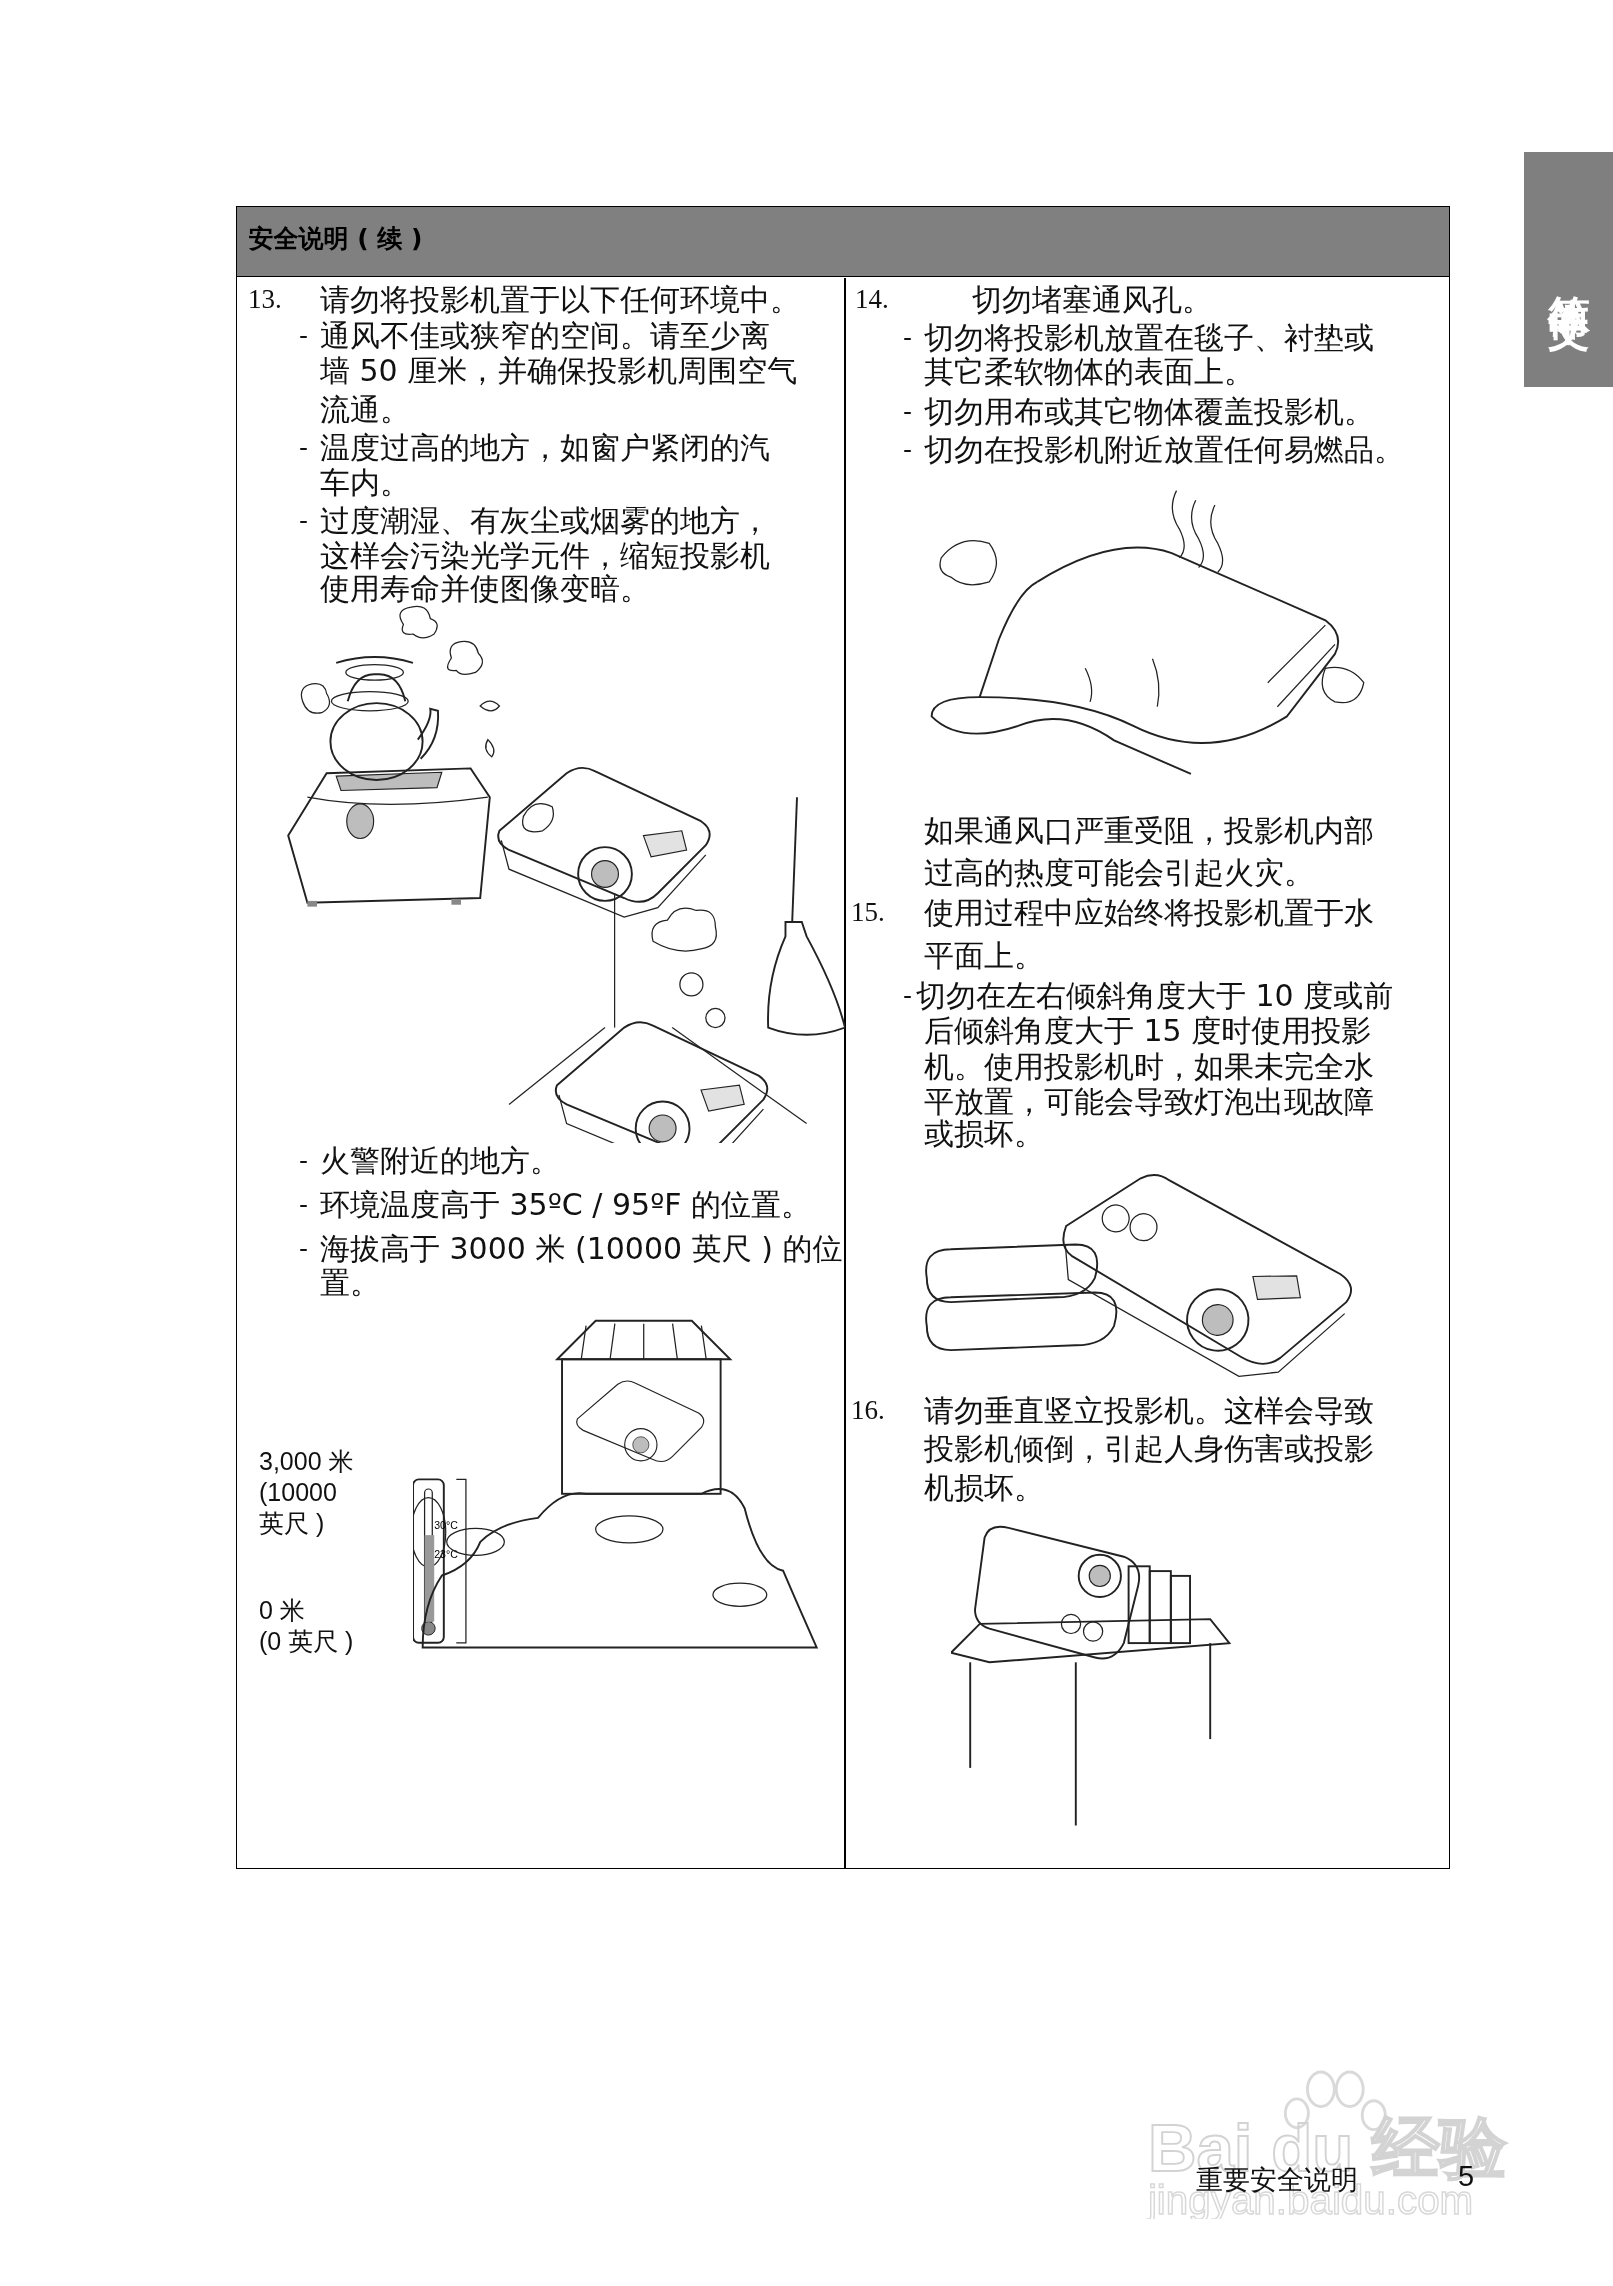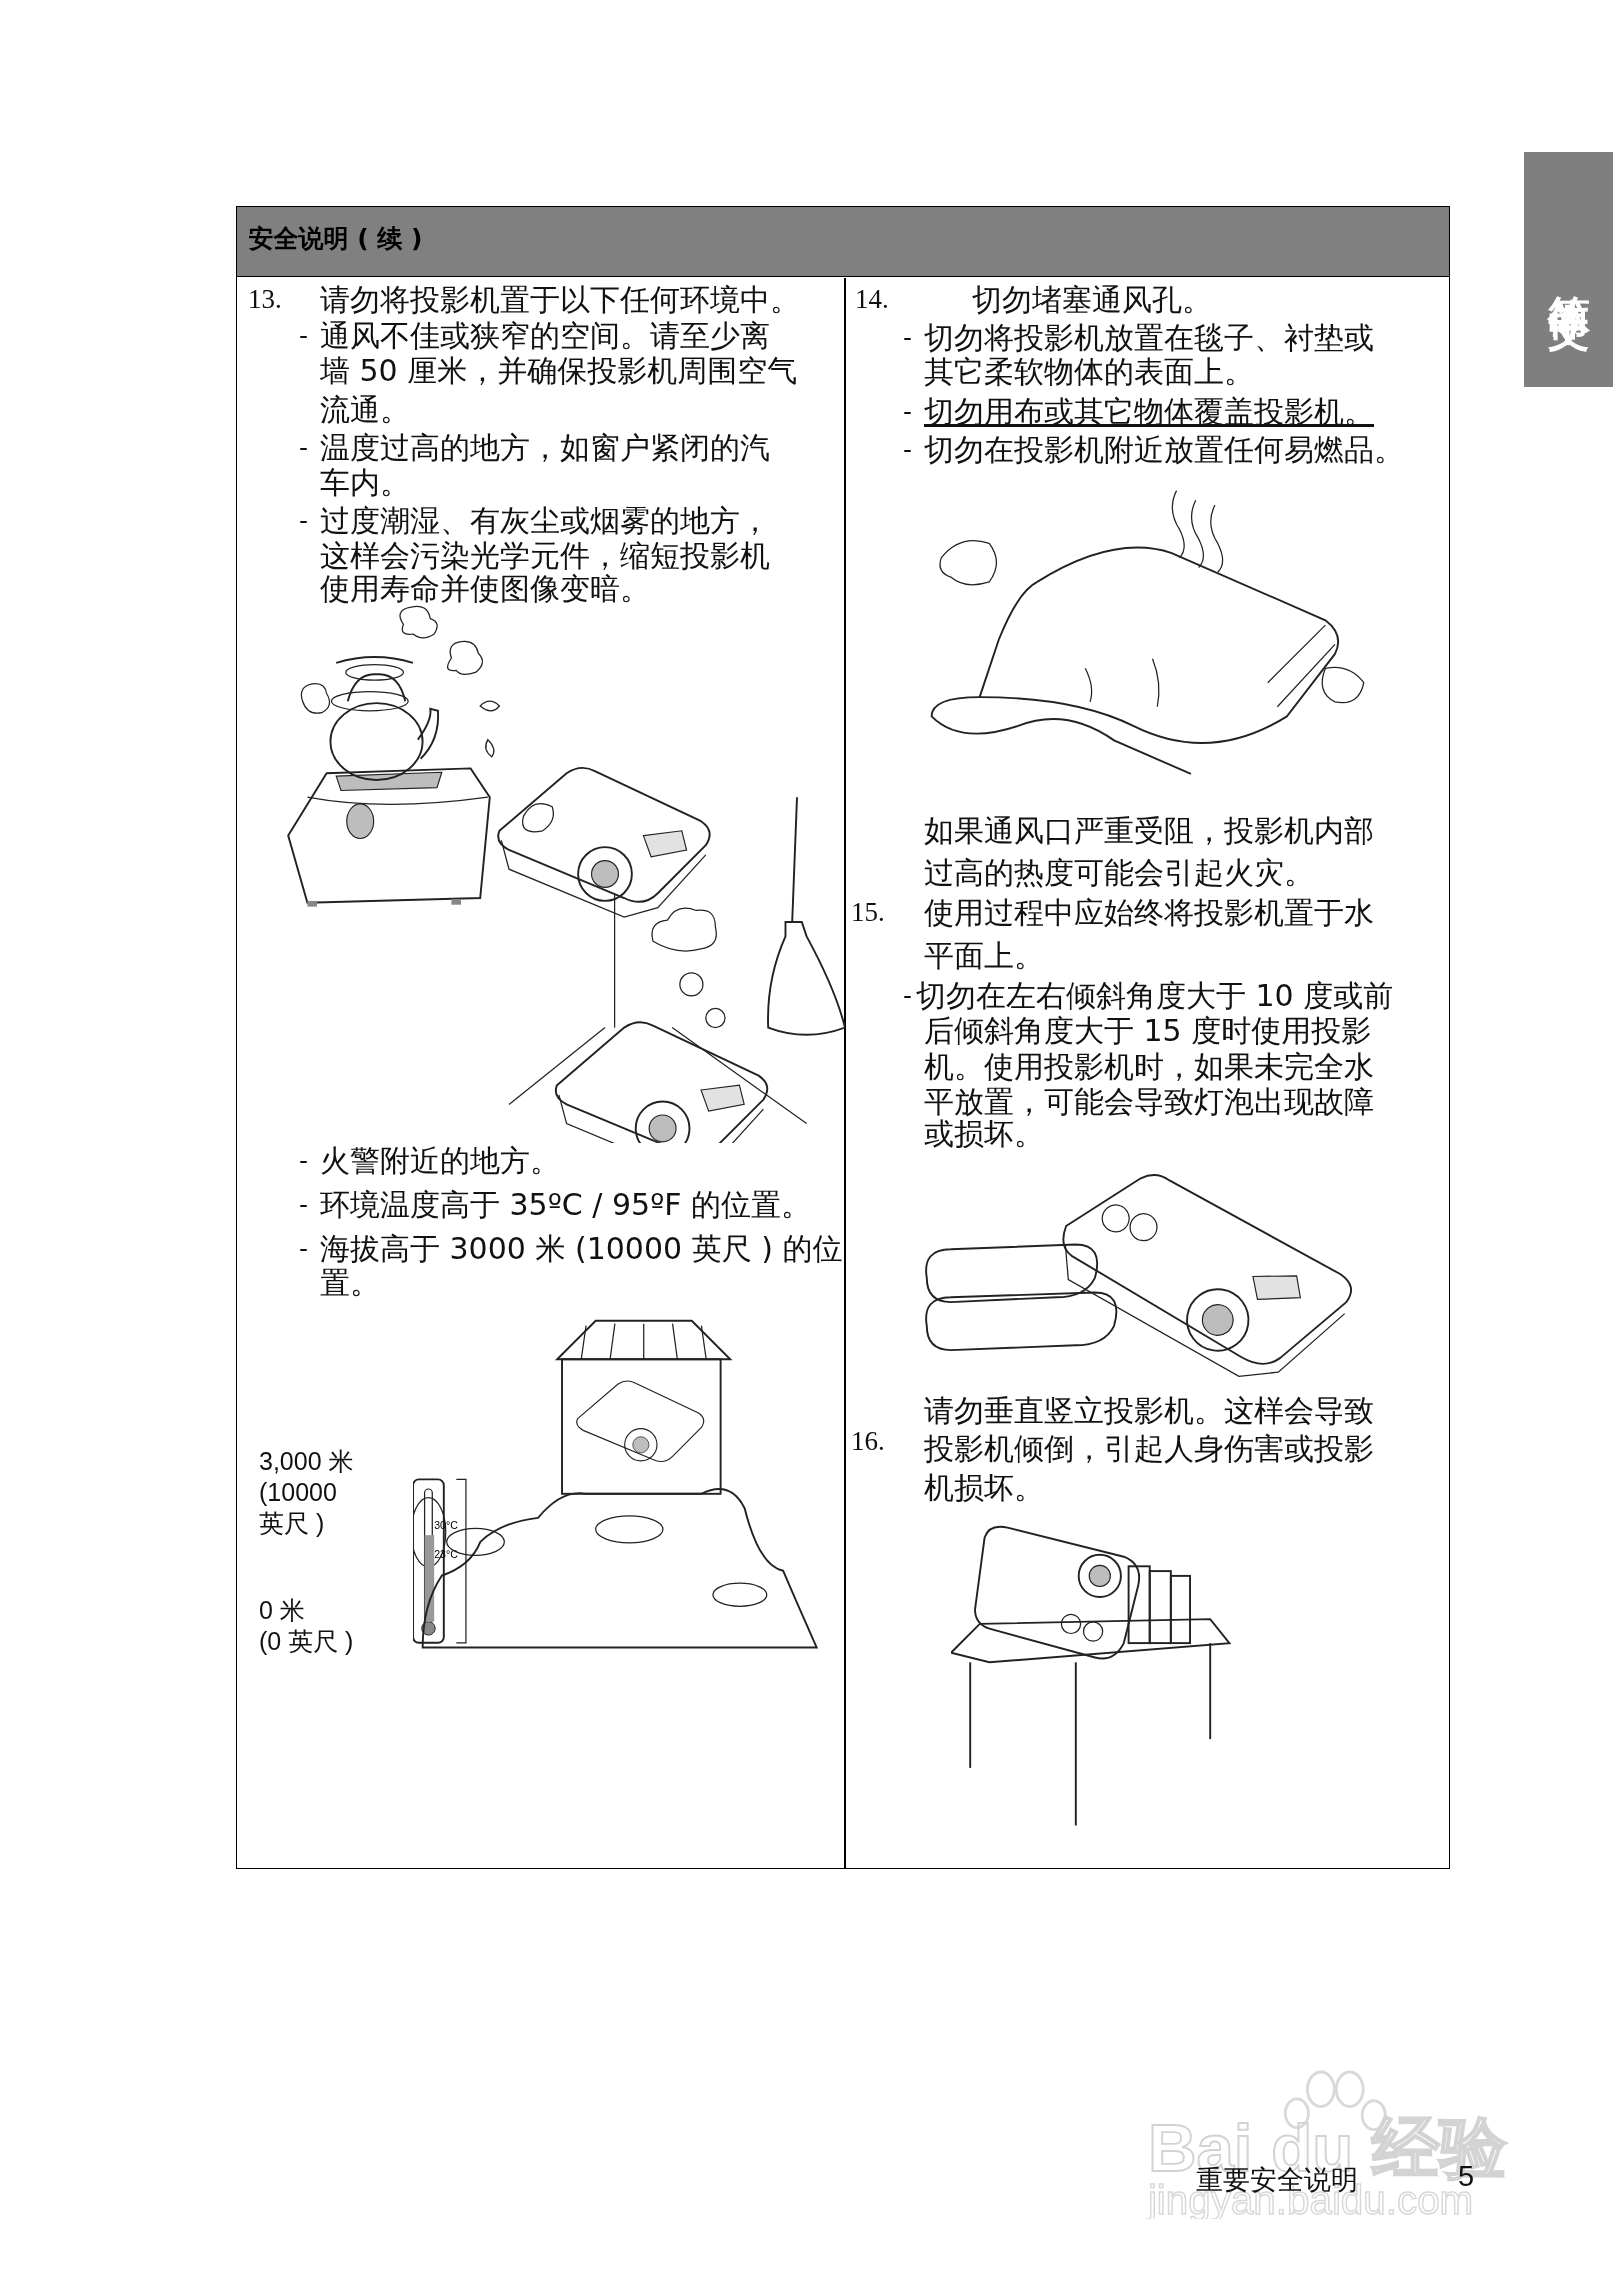--- a/index.html
+++ b/index.html
@@ -164,21 +164,21 @@
 
 <div>
   <span class="num" style="left:855px;top:282px;">14.</span>
   <span class="line" style="left:924px;top:282px;margin-left:48px;">切勿堵塞通风孔。</span>
 
   <span class="dash" style="left:903px;top:320px;">-</span>
   <span class="line" style="left:924px;top:320px;">切勿将投影机放置在毯子、衬垫或</span>
   <span class="line" style="left:924px;top:354px;">其它柔软物体的表面上。</span>
 
   <span class="dash" style="left:903px;top:394px;">-</span>
-  <span class="line" style="left:924px;top:394px;text-decoration:underline;">切勿用布或其它物体覆盖投影机。</span>
+  <span class="line" style="left:924px;top:394px;">切勿用布或其它物体覆盖投影机。</span>
 
   <span class="dash" style="left:903px;top:432px;">-</span>
   <span class="line" style="left:924px;top:432px;">切勿在投影机附近放置任何易燃品。</span>
 </div>
 
 <svg style="position:absolute;left:922px;top:476px;" width="461" height="327" viewBox="0 0 480 340">
   <path class="thin" d="M265 15 Q255 35 268 55 Q278 75 268 85"></path>
   <path class="thin" d="M285 25 Q275 45 288 65 Q298 85 288 95"></path>
   <path class="thin" d="M305 30 Q295 50 308 70 Q318 90 308 100"></path>
   <path class="st" d="M120 110 Q200 60 260 80 L420 150 Q440 165 430 185 L380 250 Q300 300 220 260 Q160 230 60 230 Q10 230 10 250 Q40 280 100 260 Q150 240 200 275 L280 310"></path>
@@ -216,21 +216,21 @@
     <path class="thin" d="M12 90 L20 125 L210 200 L250 190 L310 120"></path>
     <circle class="st" cx="180" cy="145" r="32"></circle>
     <circle class="grey" cx="180" cy="145" r="16"></circle>
     <path class="light" d="M210 95 L255 88 L262 110 L218 118Z"></path>
     <circle class="thin" cx="60" cy="55" r="14"></circle>
     <circle class="thin" cx="90" cy="60" r="14"></circle>
   </g>
 </svg>
 
 <div>
-  <span class="num" style="left:851px;top:1424px;">16.</span>
+  <span class="num" style="left:851px;top:1393px;">16.</span>
   <span class="line" style="left:924px;top:1393px;">请勿垂直竖立投影机。这样会导致</span>
   <span class="line" style="left:924px;top:1431px;">投影机倾倒，引起人身伤害或投影</span>
   <span class="line" style="left:924px;top:1470px;">机损坏。</span>
 </div>
 
 <svg style="position:absolute;left:951px;top:1518px;" width="288" height="327" viewBox="0 0 300 340">
   <path class="st" d="M0 140 L30 110 L270 105 L290 130 L40 150 Z"></path>
   <line class="st" x1="20" y1="150" x2="20" y2="260"></line>
   <line class="st" x1="130" y1="150" x2="130" y2="320"></line>
   <line class="st" x1="270" y1="130" x2="270" y2="230"></line>

